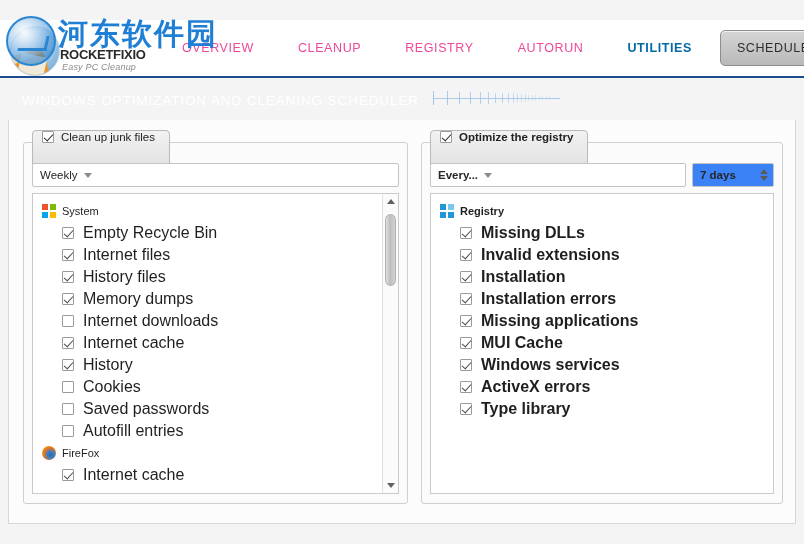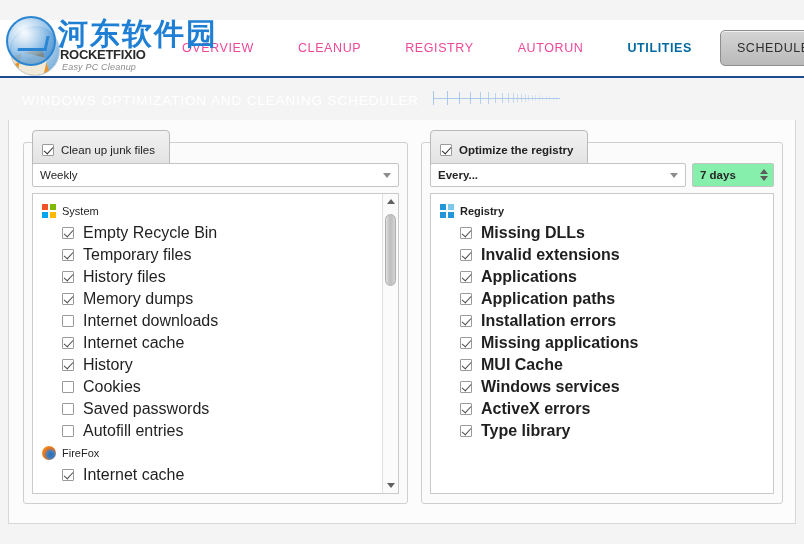--- a/index.html
+++ b/index.html
@@ -221,21 +221,21 @@
   .panel.right { left: 412px; width: 362px; font-weight: bold; }
 
   .panel-tab {
     position: absolute;
     left: 8px; top: -13px;
     height: 40px;
     background: linear-gradient(to bottom, #f2f2f2, #e0e0e0);
     border: 1px solid #b9b9b9;
     border-radius: 4px 4px 0 0;
     display: flex;
-    align-items: center;
+    align-items: flex-start;
     padding: 0 14px 0 9px;
     box-sizing: border-box;
   }
   .panel-tab .cb { margin-right: 7px; }
   .panel-tab span.lbl { font-size: 11.5px; color: #222; }
 
   
   .cb {
     display: inline-block;
     width: 12px; height: 12px;
@@ -266,36 +266,36 @@
     display: flex;
     gap: 6px;
   }
   .dropdown {
     flex: 1;
     background: #ffffff;
     border: 1px solid #c4c4c4;
     border-radius: 2px;
     display: flex;
     align-items: center;
-    justify-content: space-between;
+    justify-content: flex-start;
     padding: 0 7px;
     box-sizing: border-box;
     font-size: 11.5px;
     color: #262626;
     gap: 6px;
   }
   .caret-dn {
     width: 0; height: 0;
     border-left: 4px solid transparent;
     border-right: 4px solid transparent;
     border-top: 5px solid #8d8d8d;
   }
   .spinner {
     width: 82px;
-    background: #86efac;
+    background: #3b82f6;
     border: 1px solid #c4c4c4;
     border-radius: 2px;
     display: flex;
     align-items: center;
     justify-content: space-between;
     padding: 0 5px 0 7px;
     box-sizing: border-box;
     font-size: 11.5px;
     color: #262626;
   }
@@ -553,21 +553,21 @@
                 <i></i>
               </span>
               <span class="glabel">System</span>
             </div>
             <div class="itm">
               <span class="cb checked"></span>
               <span class="ilabel">Empty Recycle Bin</span>
             </div>
             <div class="itm">
               <span class="cb checked"></span>
-              <span class="ilabel">Temporary files</span>
+              <span class="ilabel">Internet files</span>
             </div>
             <div class="itm">
               <span class="cb checked"></span>
               <span class="ilabel">History files</span>
             </div>
             <div class="itm">
               <span class="cb checked"></span>
               <span class="ilabel">Memory dumps</span>
             </div>
             <div class="itm">
@@ -649,25 +649,21 @@
             <div class="itm">
               <span class="cb checked"></span>
               <span class="ilabel">Missing DLLs</span>
             </div>
             <div class="itm">
               <span class="cb checked"></span>
               <span class="ilabel">Invalid extensions</span>
             </div>
             <div class="itm">
               <span class="cb checked"></span>
-              <span class="ilabel">Applications</span>
-            </div>
-            <div class="itm">
-              <span class="cb checked"></span>
-              <span class="ilabel">Application paths</span>
+              <span class="ilabel">Installation</span>
             </div>
             <div class="itm">
               <span class="cb checked"></span>
               <span class="ilabel">Installation errors</span>
             </div>
             <div class="itm">
               <span class="cb checked"></span>
               <span class="ilabel">Missing applications</span>
             </div>
             <div class="itm">

